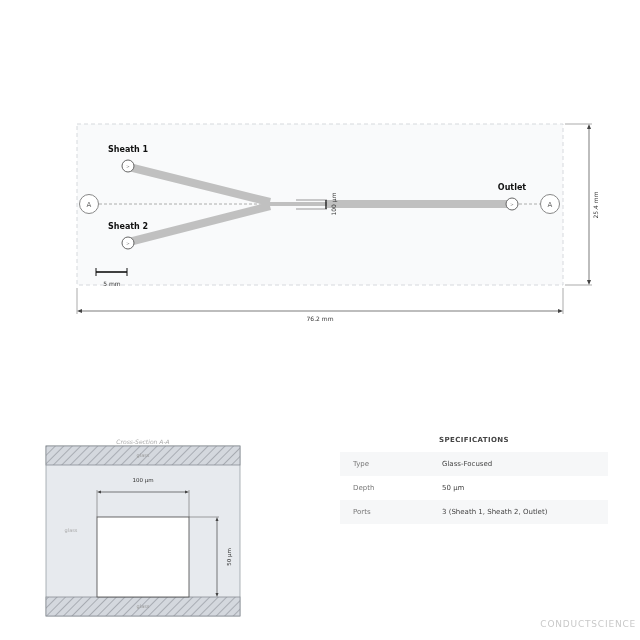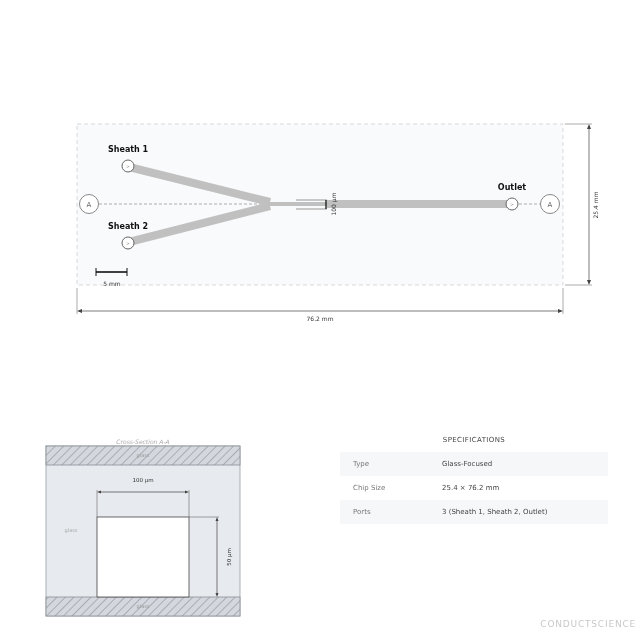--- a/index.html
+++ b/index.html
@@ -1,18 +1,18 @@
 <!DOCTYPE html>
 <html><head>
 <meta charset="utf-8">
 <style>
   html, body { margin:0; padding:0; background:#ffffff; }
   body { width:640px; height:640px; position:relative; overflow:hidden; font-family:"DejaVu Sans", sans-serif; }
   #chip-svg { position:absolute; left:0; top:0; }
-  .spec-title { position:absolute; left:340px; top:436px; width:268px; text-align:center; font-size:7px; font-weight:normal; letter-spacing:0.4px; color:#444; }
+  .spec-title { position:absolute; left:340px; top:436px; width:268px; text-align:center; font-size:7px; font-weight:bold; letter-spacing:0.4px; color:#444; }
   .spec-table { position:absolute; left:340px; top:452px; width:268px; border-collapse:collapse; }
   .spec-table td { height:24px; font-size:7px; color:#555; padding:0; }
   .spec-table tr:nth-child(odd) td { background:#f6f7f8; }
   .spec-table td.k { padding-left:13px; width:89px; color:#777; }
   .spec-table td.v { color:#444; }
   .brand { position:absolute; right:4px; top:619px; font-size:9px; letter-spacing:0.8px; color:#c9c9c9; }
 </style>
 </head>
 <body>
 
@@ -121,22 +121,22 @@
 </svg>
 
 <div class="spec-title">SPECIFICATIONS</div>
 <table class="spec-table">
   <tbody>
       <tr>
         <td class="k">Type</td>
         <td class="v">Glass-Focused</td>
       </tr>
   <tr>
-        <td class="k">Chip Size</td>
-        <td class="v">25.4 × 76.2 mm</td>
+        <td class="k">Depth</td>
+        <td class="v">50 µm</td>
       </tr>
   <tr>
         <td class="k">Ports</td>
         <td class="v">3 (Sheath 1, Sheath 2, Outlet)</td>
       </tr>
 </tbody>
   </table>
 
 <div class="brand">CONDUCTSCIENCE</div>
 

